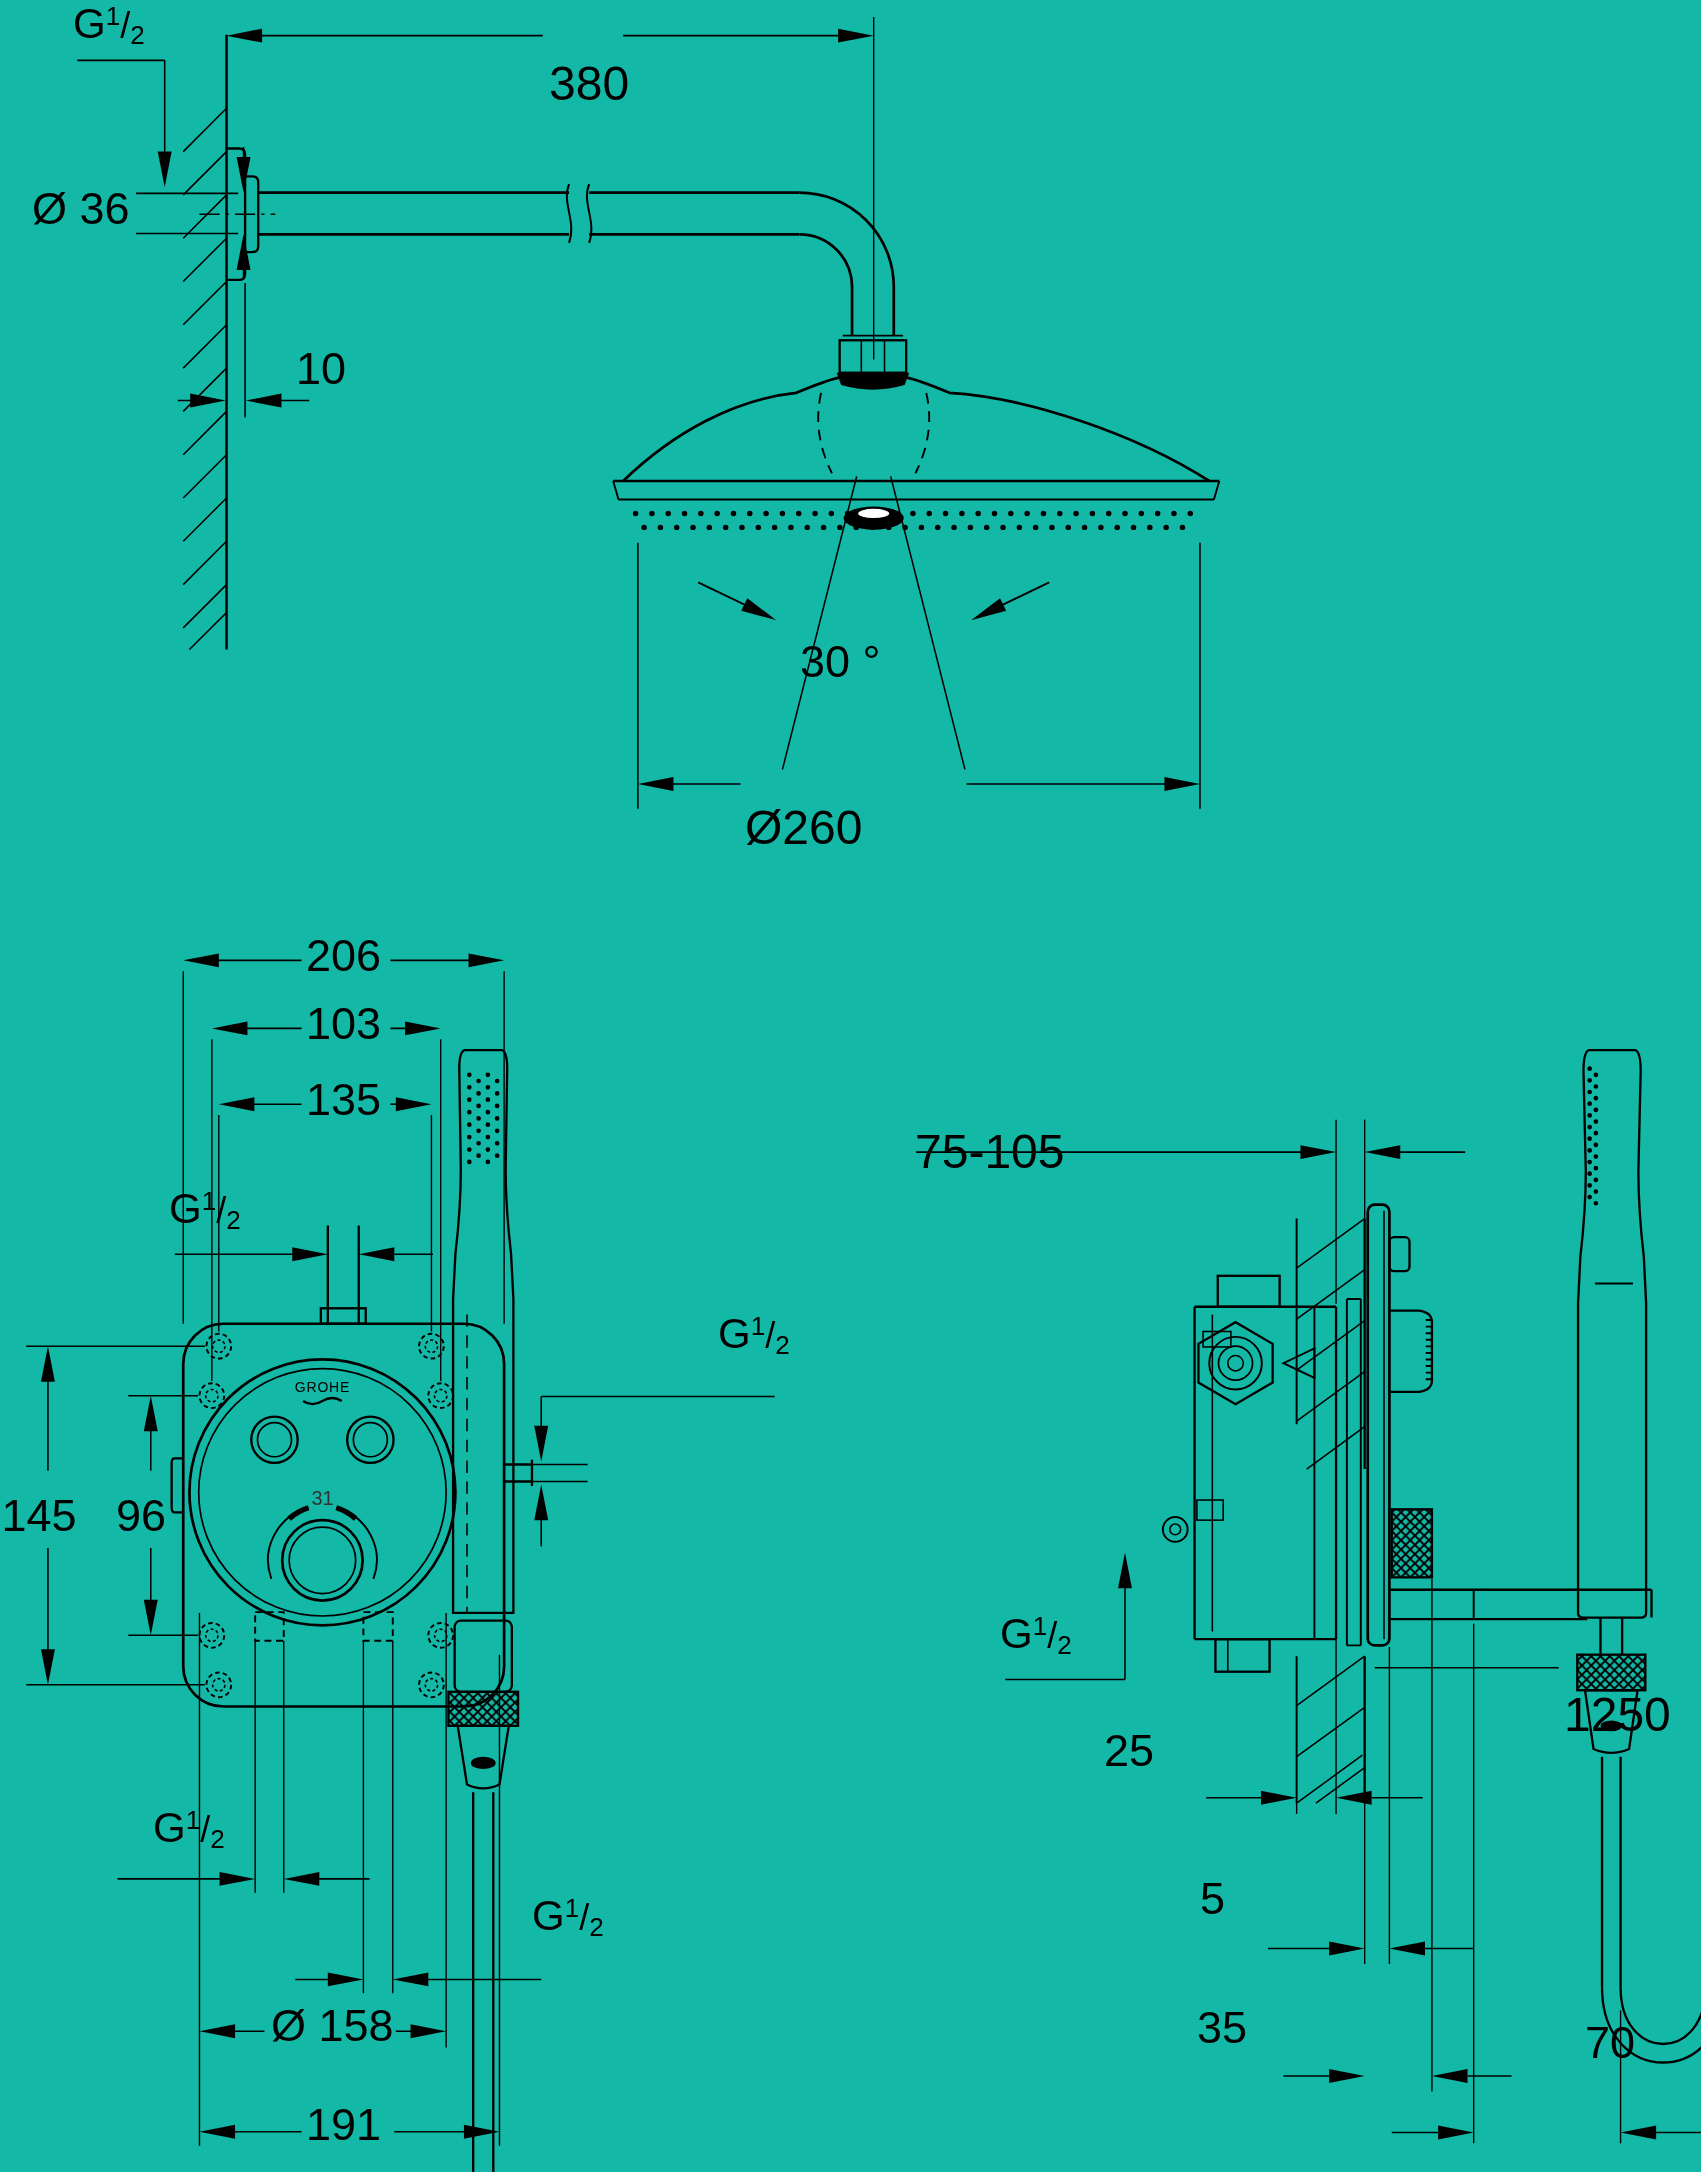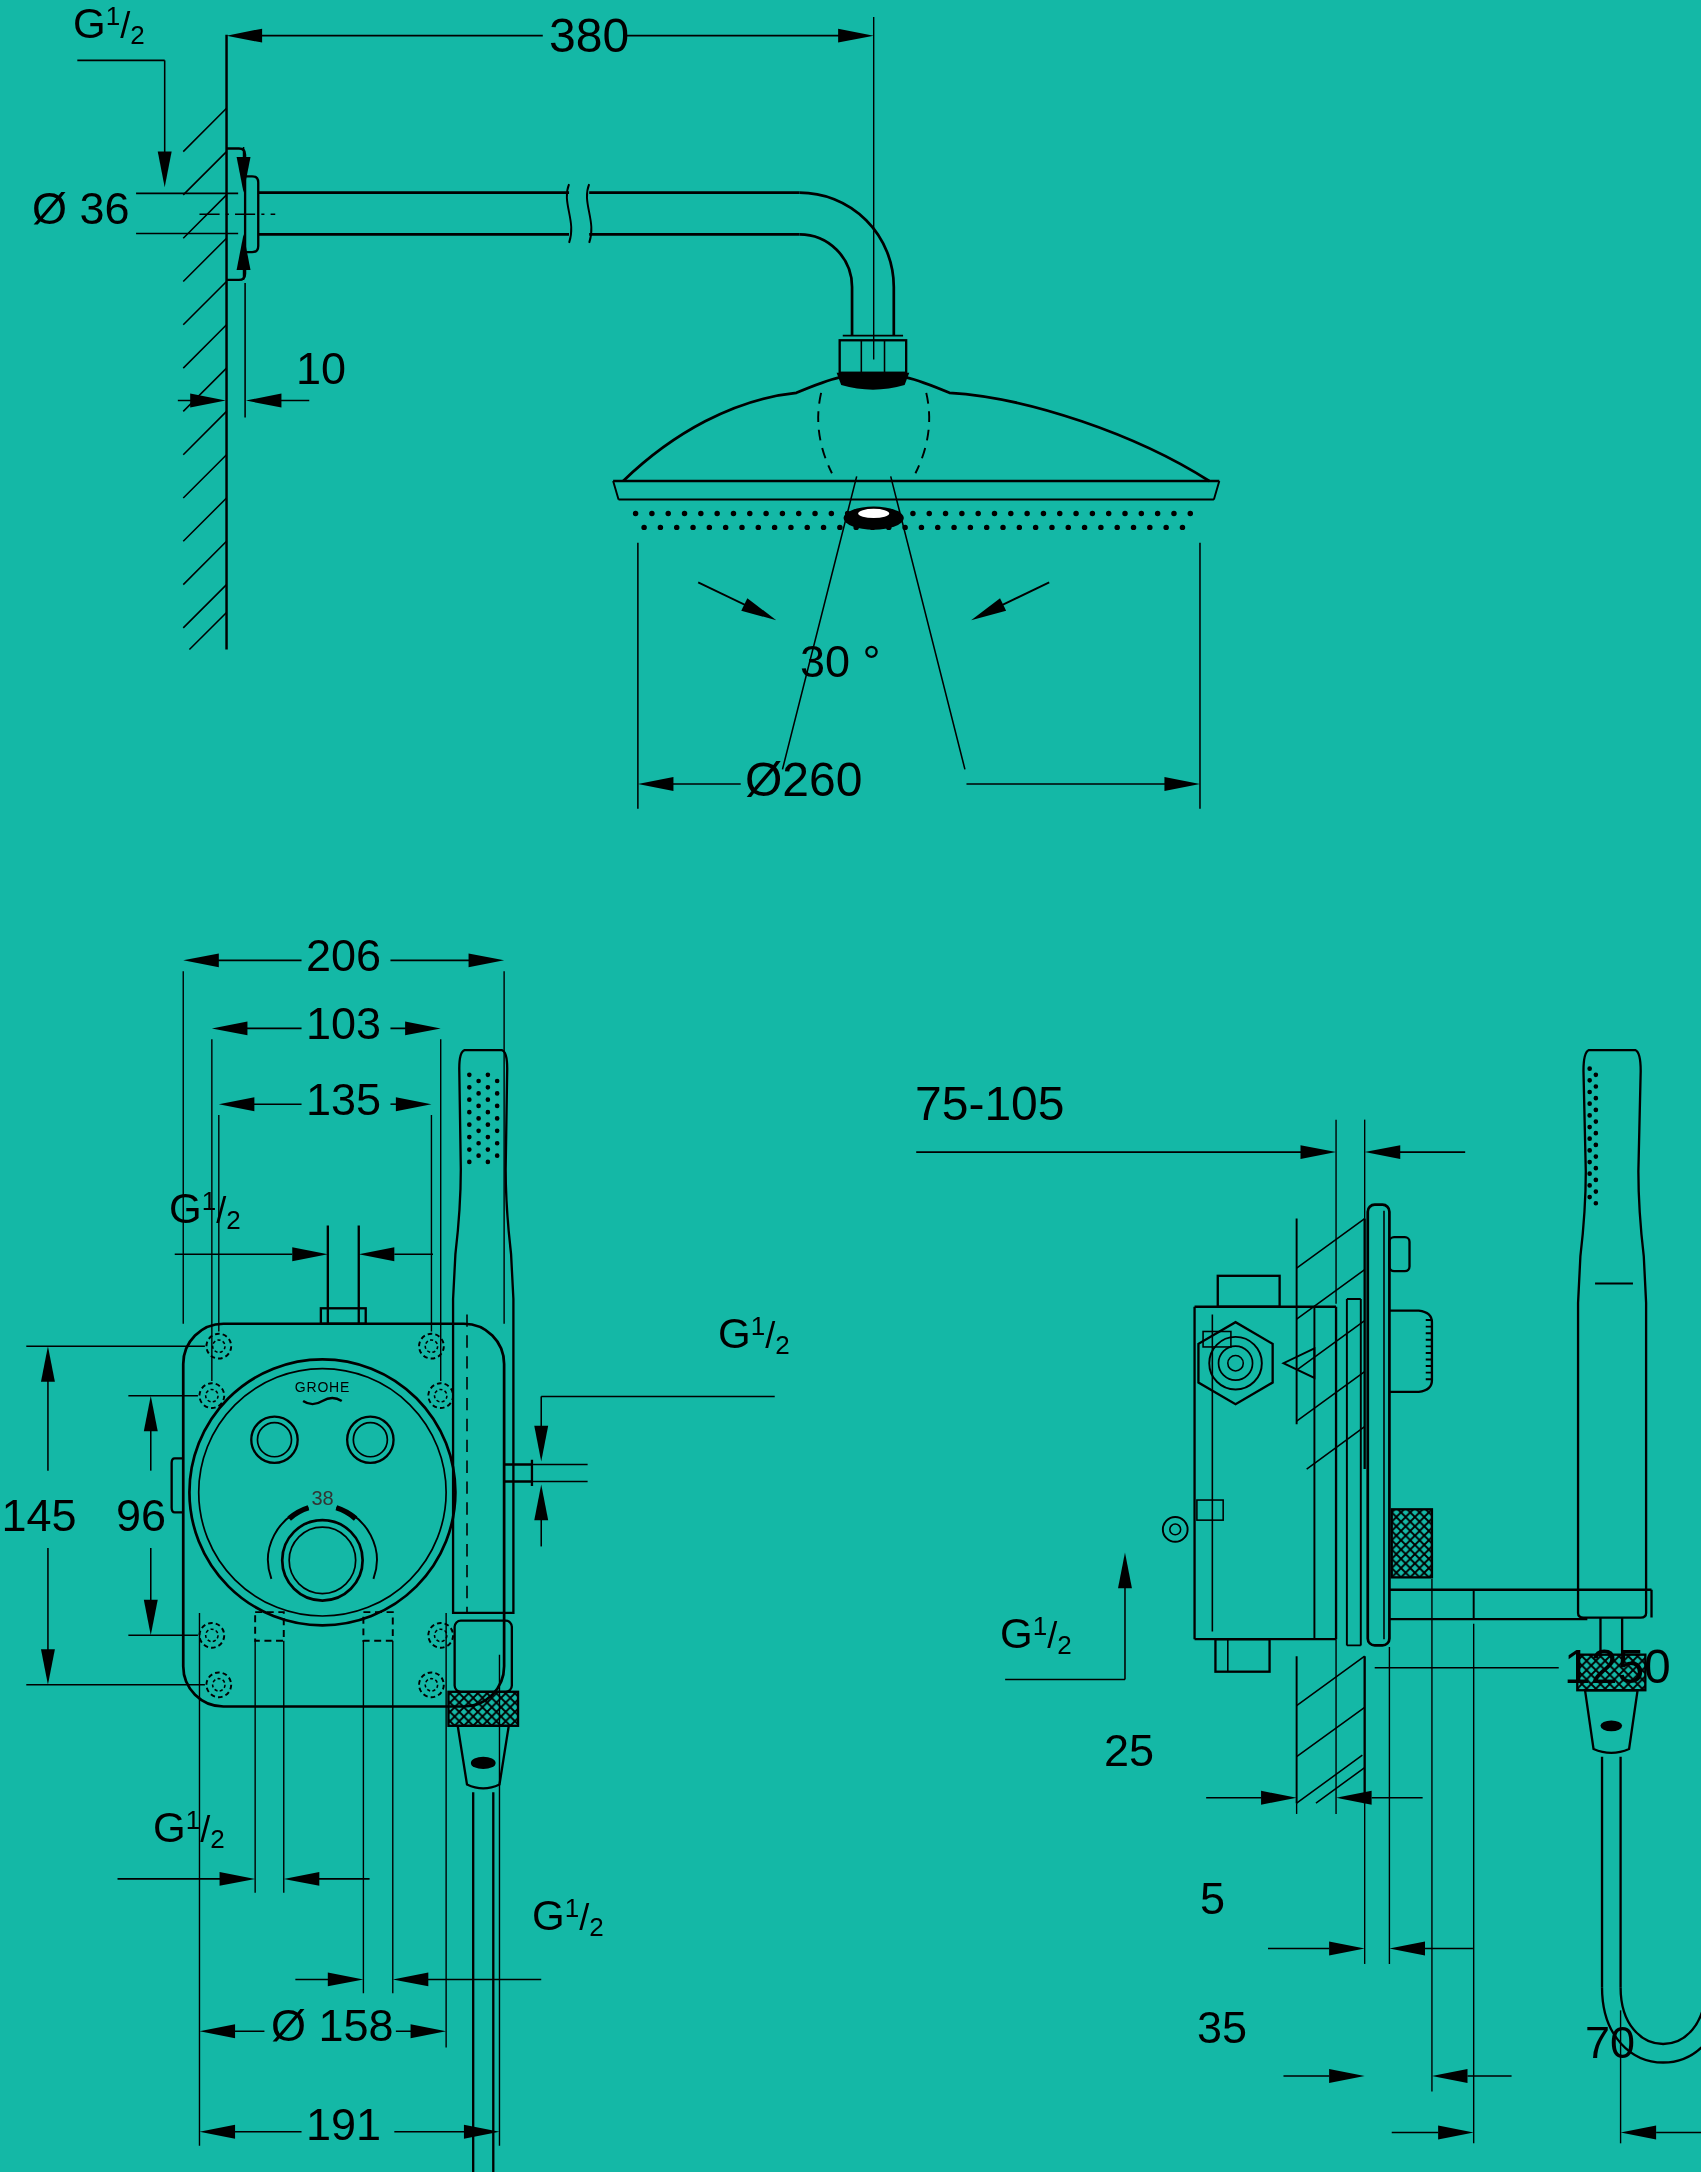--- a/index.html
+++ b/index.html
@@ -1,21 +1,21 @@
 <!DOCTYPE html>
 <html style="font-size:12.4px"><head>
 <meta charset="utf-8">
 <style>
   html,body{margin:0;padding:0;background:#fff;}
   #stage{position:relative;width:1701px;height:2172px;background:#14b8a6;overflow:hidden;
          font-family:"Liberation Sans",sans-serif;color:#000;}
   #linework{position:absolute;left:0;top:0;}
   .lbl{position:absolute;white-space:nowrap;color:#000;line-height:1;}
   .dim{font-size:45px;}
-  .dim-big{font-size:48px;}
+  .dim-big{font-size:48px;margin-top:48px;}
   .dim-sm{font-size:20px;color:#333;}
   .logo{font-size:14px;font-weight:normal;letter-spacing:0.8px;}
   .thread{font-size:42px;}
   .thread sup{font-size:26px;position:relative;top:-0.50em;vertical-align:baseline;}
   .thread sub{font-size:26px;position:relative;top:0.22em;vertical-align:baseline;}
   .thread .sl{font-size:36px;}
   svg{display:block;}
   svg path,svg line,svg rect,svg circle,svg ellipse,svg polygon{vector-effect:none;}
 </style>
 </head>
@@ -377,21 +377,21 @@
   <div class="lbl dim" style="left:306px;top:1077px">135</div>
   <div class="lbl thread" style="left:169px;top:1188px"><span>G</span><sup>1</sup><span class="sl">/</span><sub>2</sub></div>
   <div class="lbl dim" style="left:1.5px;top:1493px">145</div>
   <div class="lbl dim" style="left:116px;top:1493px">96</div>
   <div class="lbl thread" style="left:718px;top:1313px"><span>G</span><sup>1</sup><span class="sl">/</span><sub>2</sub></div>
   <div class="lbl thread" style="left:153px;top:1807px"><span>G</span><sup>1</sup><span class="sl">/</span><sub>2</sub></div>
   <div class="lbl thread" style="left:532px;top:1895px"><span>G</span><sup>1</sup><span class="sl">/</span><sub>2</sub></div>
   <div class="lbl dim" style="left:271px;top:2003px">Ø 158</div>
   <div class="lbl dim" style="left:306px;top:2102px">191</div>
   <div class="lbl logo" style="left:289px;top:1380px;width:67px;text-align:center">GROHE</div>
-  <div class="lbl dim-sm" style="left:311px;top:1488px;width:23px;text-align:center">38</div>
+  <div class="lbl dim-sm" style="left:311px;top:1488px;width:23px;text-align:center">31</div>
 
   <div class="lbl dim-big" style="left:915px;top:1080px">75-105</div>
   <div class="lbl thread" style="left:1000px;top:1613px"><span>G</span><sup>1</sup><span class="sl">/</span><sub>2</sub></div>
   <div class="lbl dim-big" style="left:1564px;top:1643px">1250</div>
   <div class="lbl dim" style="left:1104px;top:1728px">25</div>
   <div class="lbl dim" style="left:1200px;top:1876px">5</div>
   <div class="lbl dim" style="left:1197px;top:2005px">35</div>
   <div class="lbl dim" style="left:1585px;top:2020px">70</div>
 </div>
 

